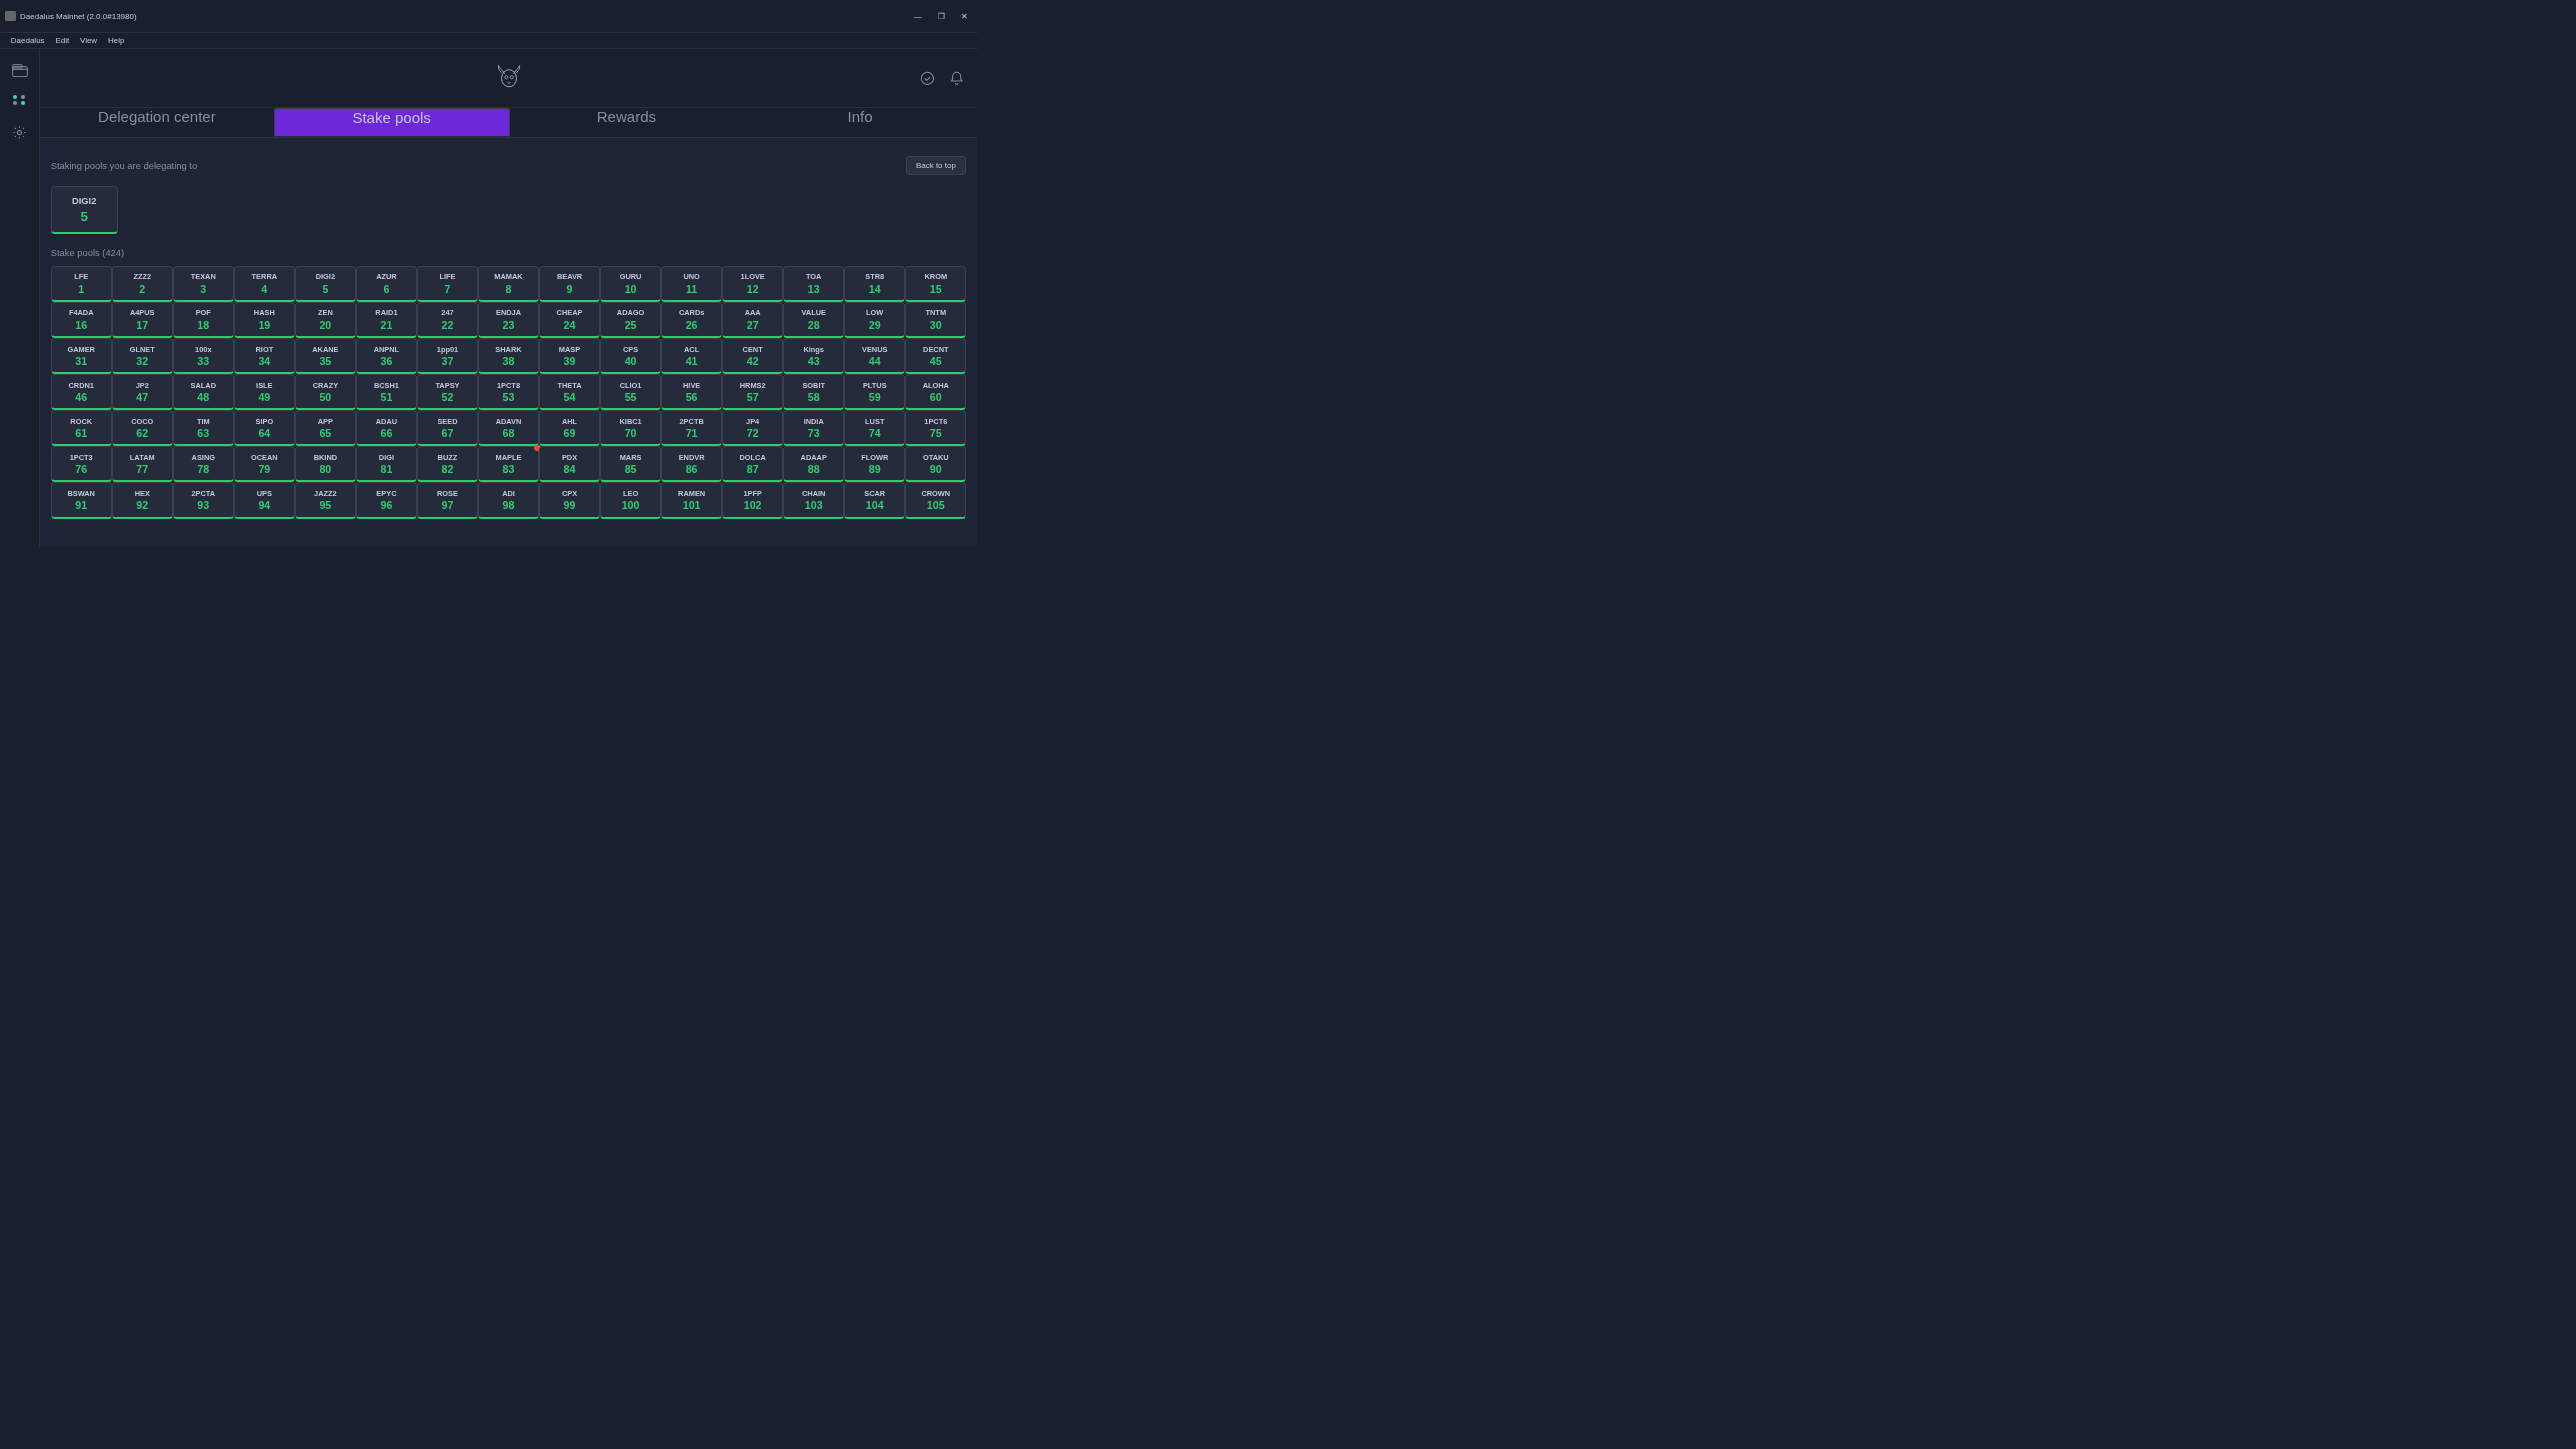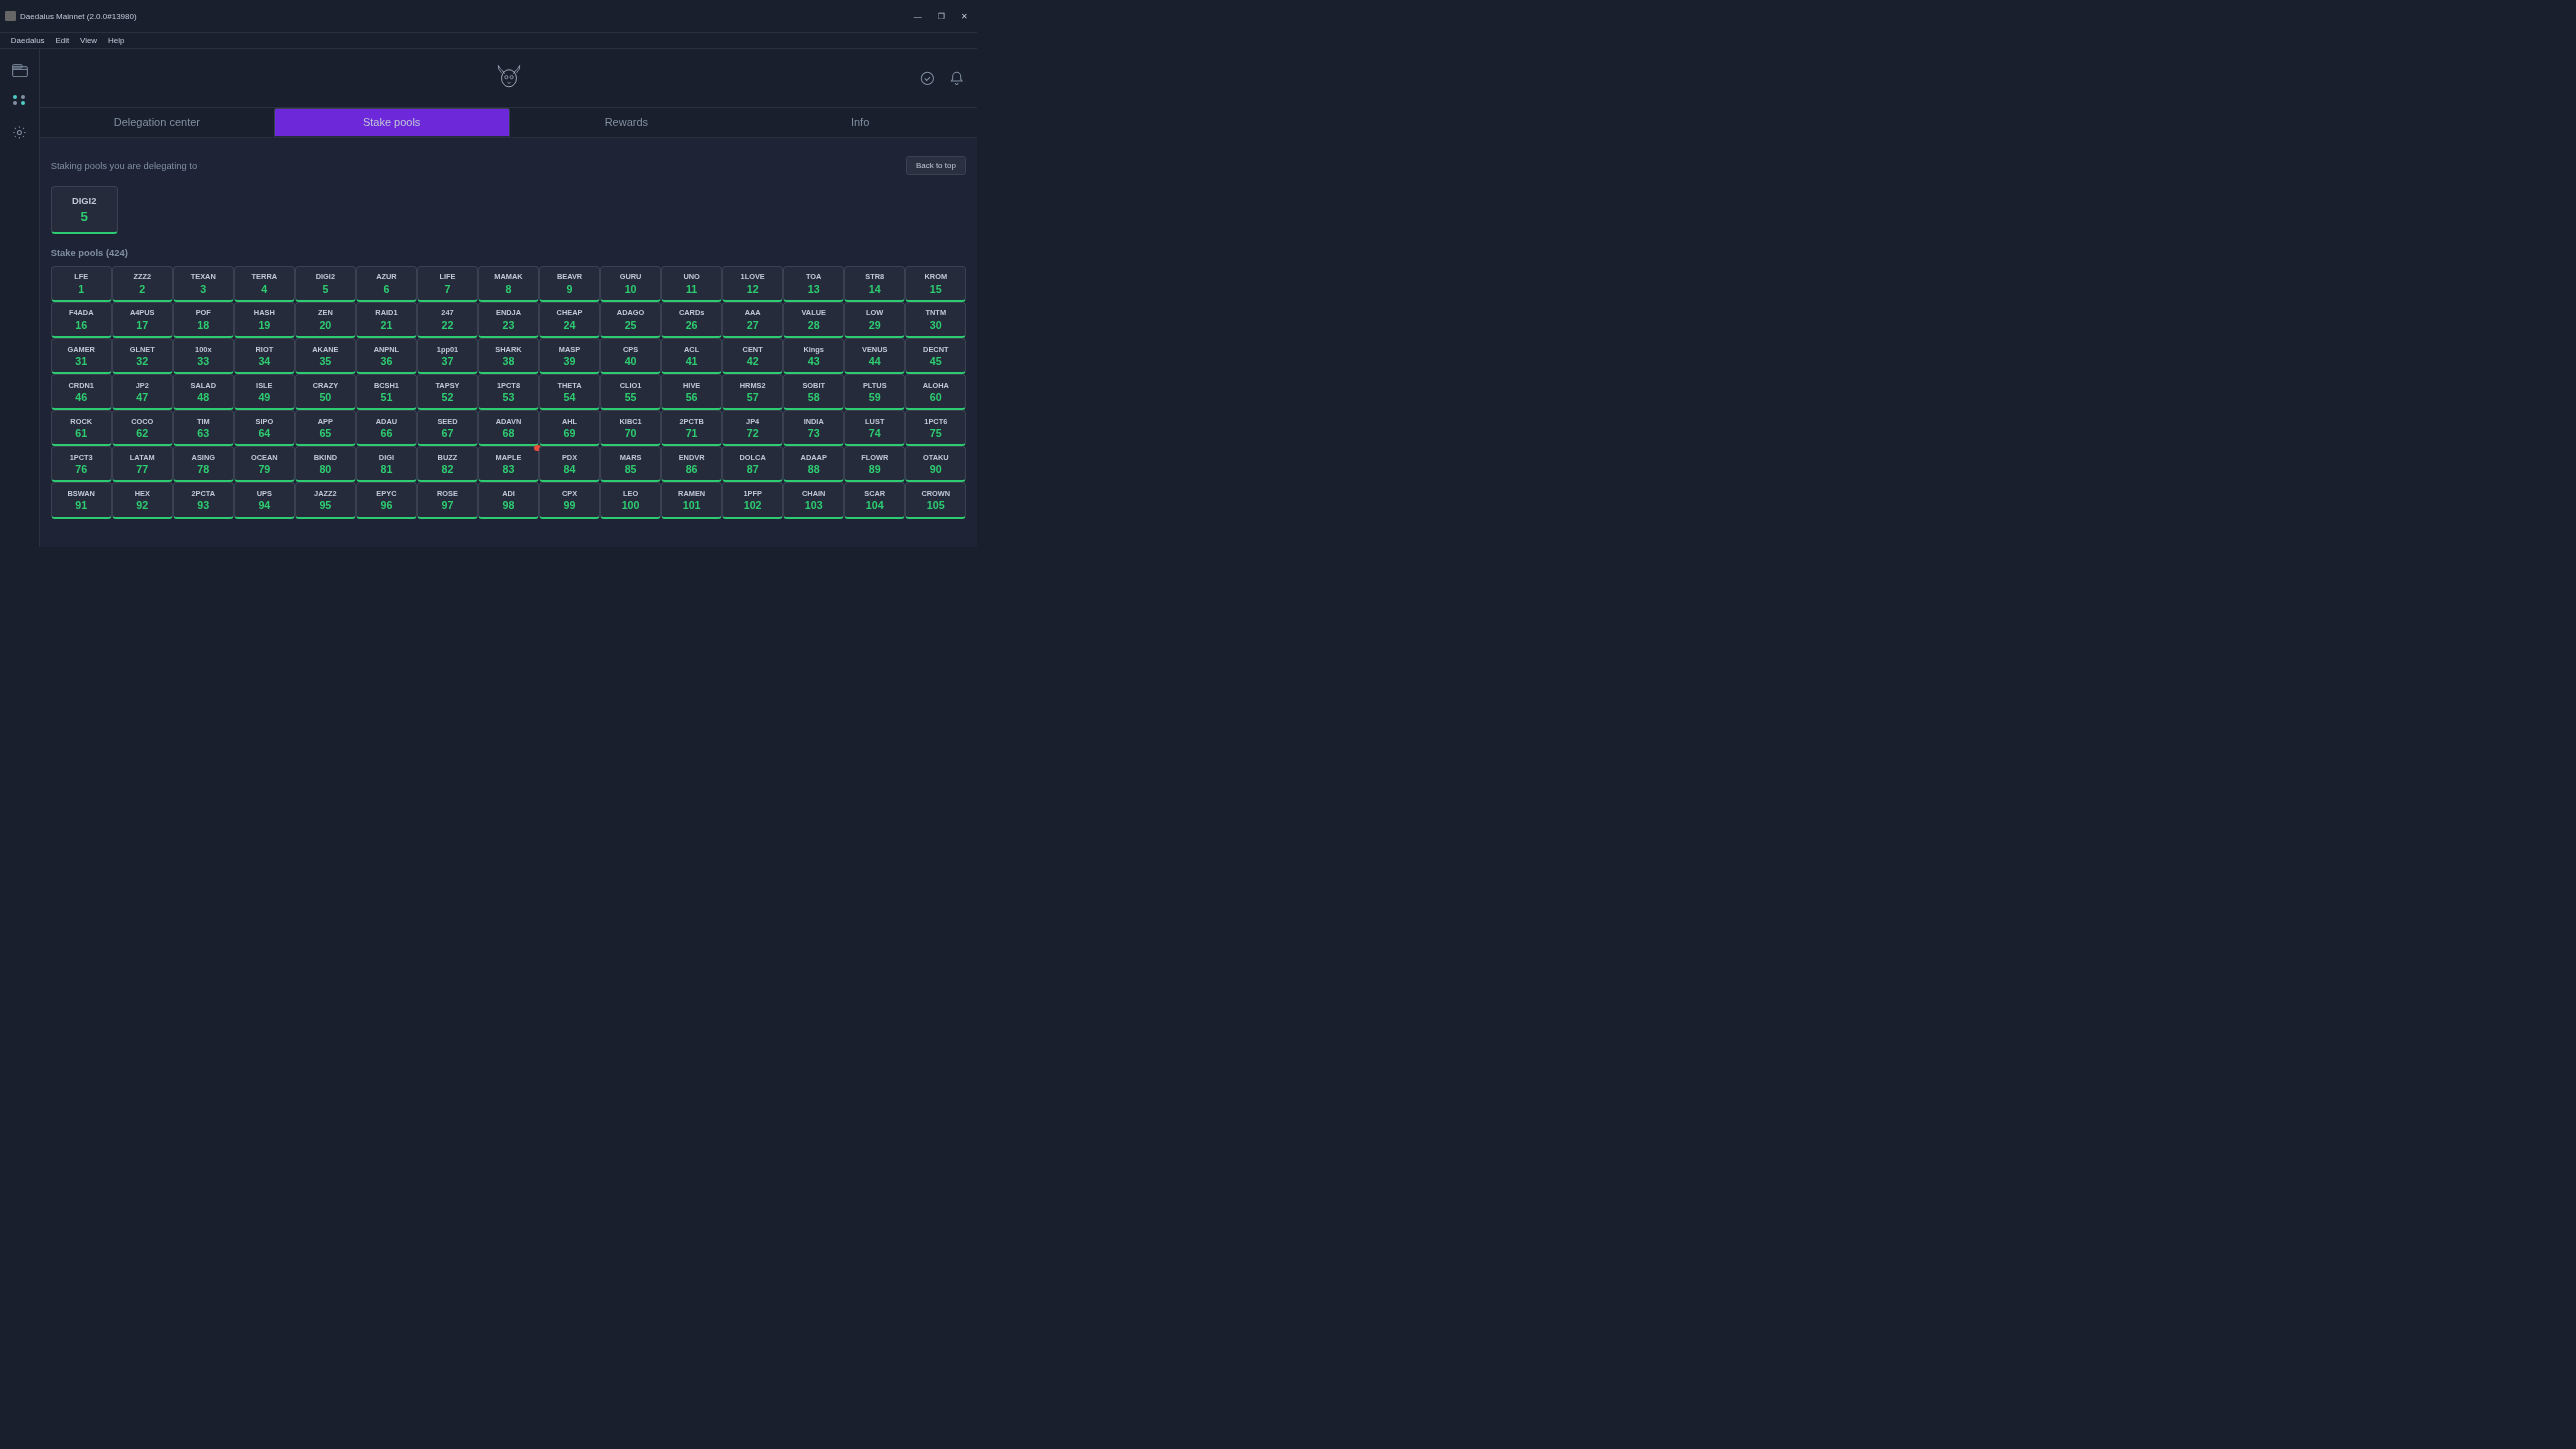--- a/index.html
+++ b/index.html
@@ -142,23 +142,23 @@
     }
     
     .nav-tabs {
       display: flex;
       height: 29.5px;
       border-bottom: 0.7px solid #2a3040;
     }
     .nav-tab {
       flex: 1;
       display: flex;
-      align-items: center;
+      align-items: flex-start;
       justify-content: center;
-      font-size: 11px;
+      font-size: 15px;
       color: #8090a0;
       cursor: pointer;
       border-bottom: 1.3px solid transparent;
     }
     .nav-tab.active {
       color: #c0c8d8;
       background: #6d28d9;
       border: 0.7px solid #3a4252;
       border-bottom: 0.7px solid #252b3a;
       border-radius: 2.7px 2.7px 0 0;
@@ -218,21 +218,20 @@
       font-size: 13.4px;
       color: #2ecc71;
       font-weight: bold;
       margin-top: 2.7px;
     }
     
     .section-title {
       font-size: 9.4px;
       color: #8090a0;
       margin-bottom: 8px;
-      font-weight: bold;
     }
     
     .pool-grid {
       display: grid;
       grid-template-columns: repeat(15, 1fr);
       gap: 0;
     }
     .pool-card {
       background: #252b3a;
       border: 0.7px solid #3a4252;

